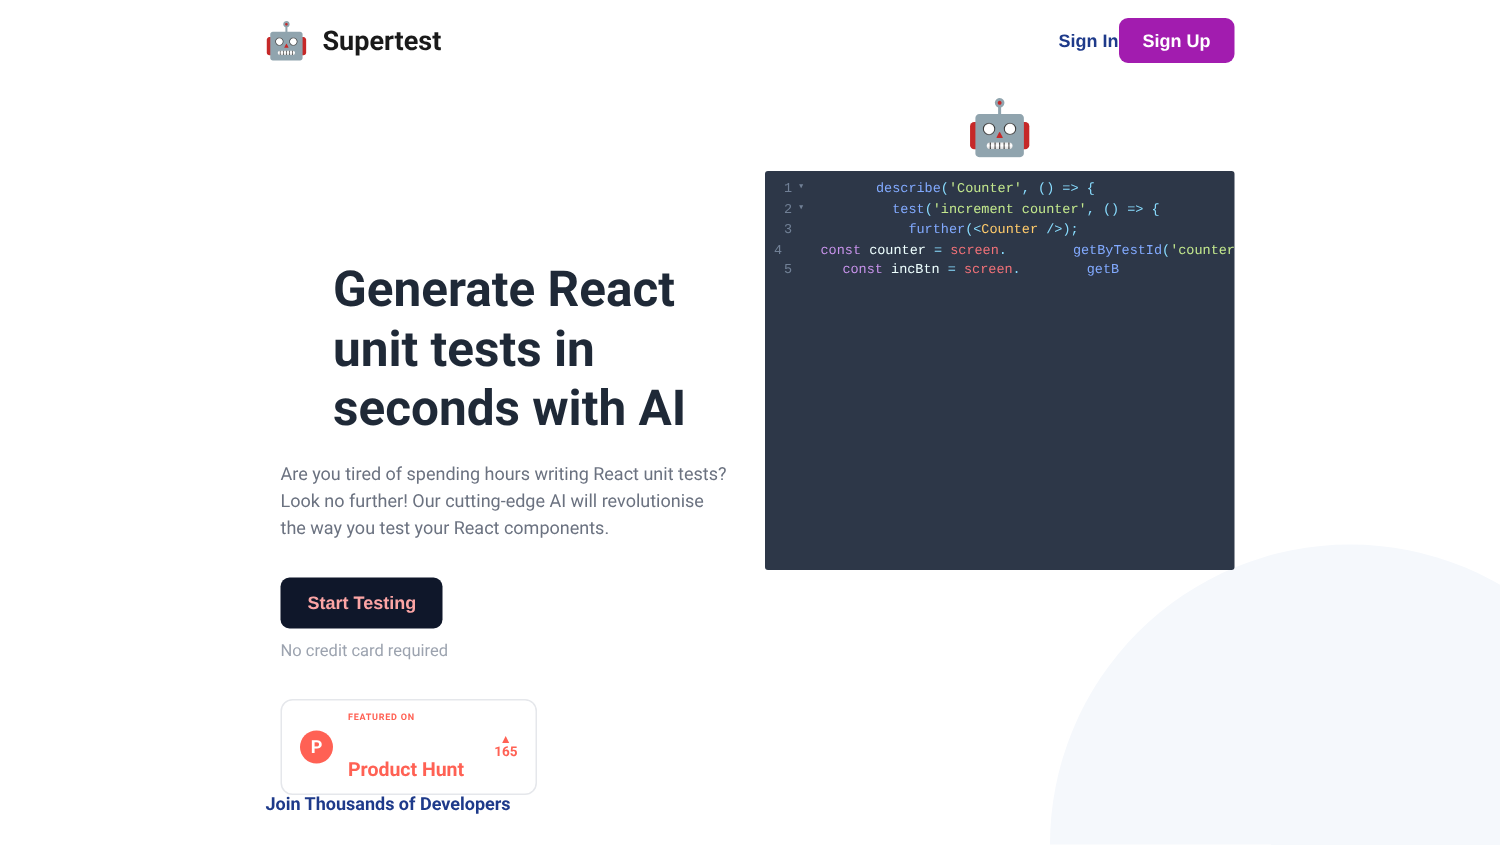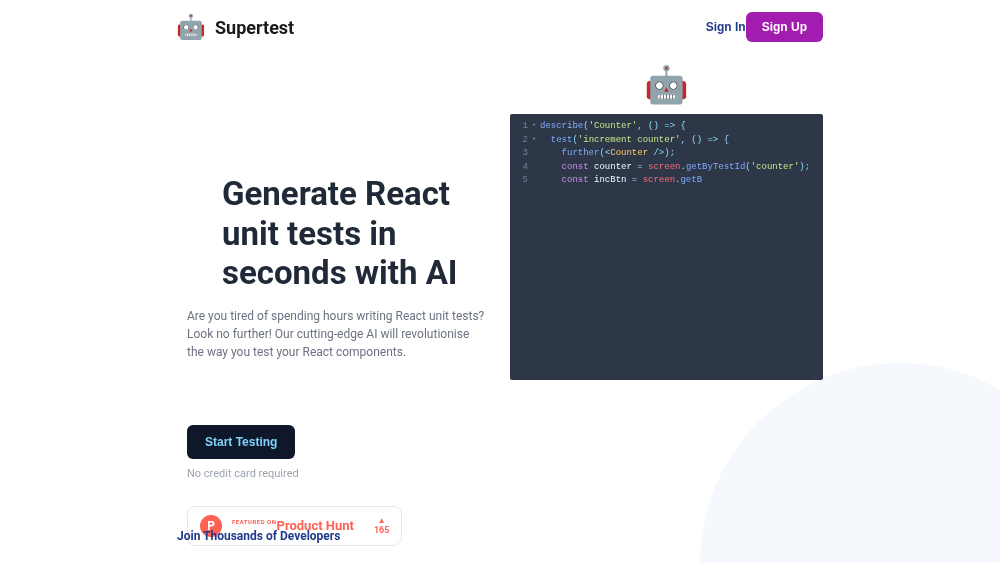--- a/index.html
+++ b/index.html
@@ -95,27 +95,26 @@
     .hero-subtitle {
       font-size: 12px;
       color: #6b7280;
       line-height: 1.5;
       margin-bottom: 24px;
       max-width: 310px;
     }
     .cta-btn {
       background: #0f172a;
       border: none;
-      color: #7dd3fc;
+      color: #fca5a5;
       font-size: 12px;
       font-weight: 600;
       padding: 10px 18px;
       border-radius: 6px;
       cursor: pointer;
-      margin-top: 40px;
     }
     .no-cc {
       font-size: 11px;
       color: #9ca3af;
       margin-top: 8px;
     }
     .ph-badge {
       display: inline-flex;
       align-items: center;
       border: 1px solid #e5e7eb;
@@ -131,21 +130,22 @@
       background: #ff6154;
       color: #fff;
       display: flex;
       align-items: center;
       justify-content: center;
       font-size: 12px;
       font-weight: 700;
     }
     .ph-text {
       display: flex;
-      flex-direction: row;
+      flex-direction: column;
+      gap: 24px;
     }
     .ph-featured {
       font-size: 6px;
       color: #ff6154;
       font-weight: 700;
       letter-spacing: 0.5px;
     }
     .ph-name {
       font-size: 13px;
       color: #ff6154;
@@ -200,21 +200,21 @@
       user-select: none;
     }
     .fold {
       color: #718096;
       width: 8px;
       font-size: 7px;
     }
     .code-content {
       white-space: pre;
     }
-    .tok-method { color: #82aaff; }
+    .tok-method { color: #82aaff; margin-left: 44px; }
     .tok-string { color: #c3e88d; }
     .tok-punct { color: #89ddff; }
     .tok-keyword { color: #c792ea; }
     .tok-var { color: #eeffff; }
     .tok-comp { color: #ffcb6b; }
     .tok-obj { color: #f07178; }
     .section-label {
       position: absolute;
       bottom: 20px;
       left: 177px;

